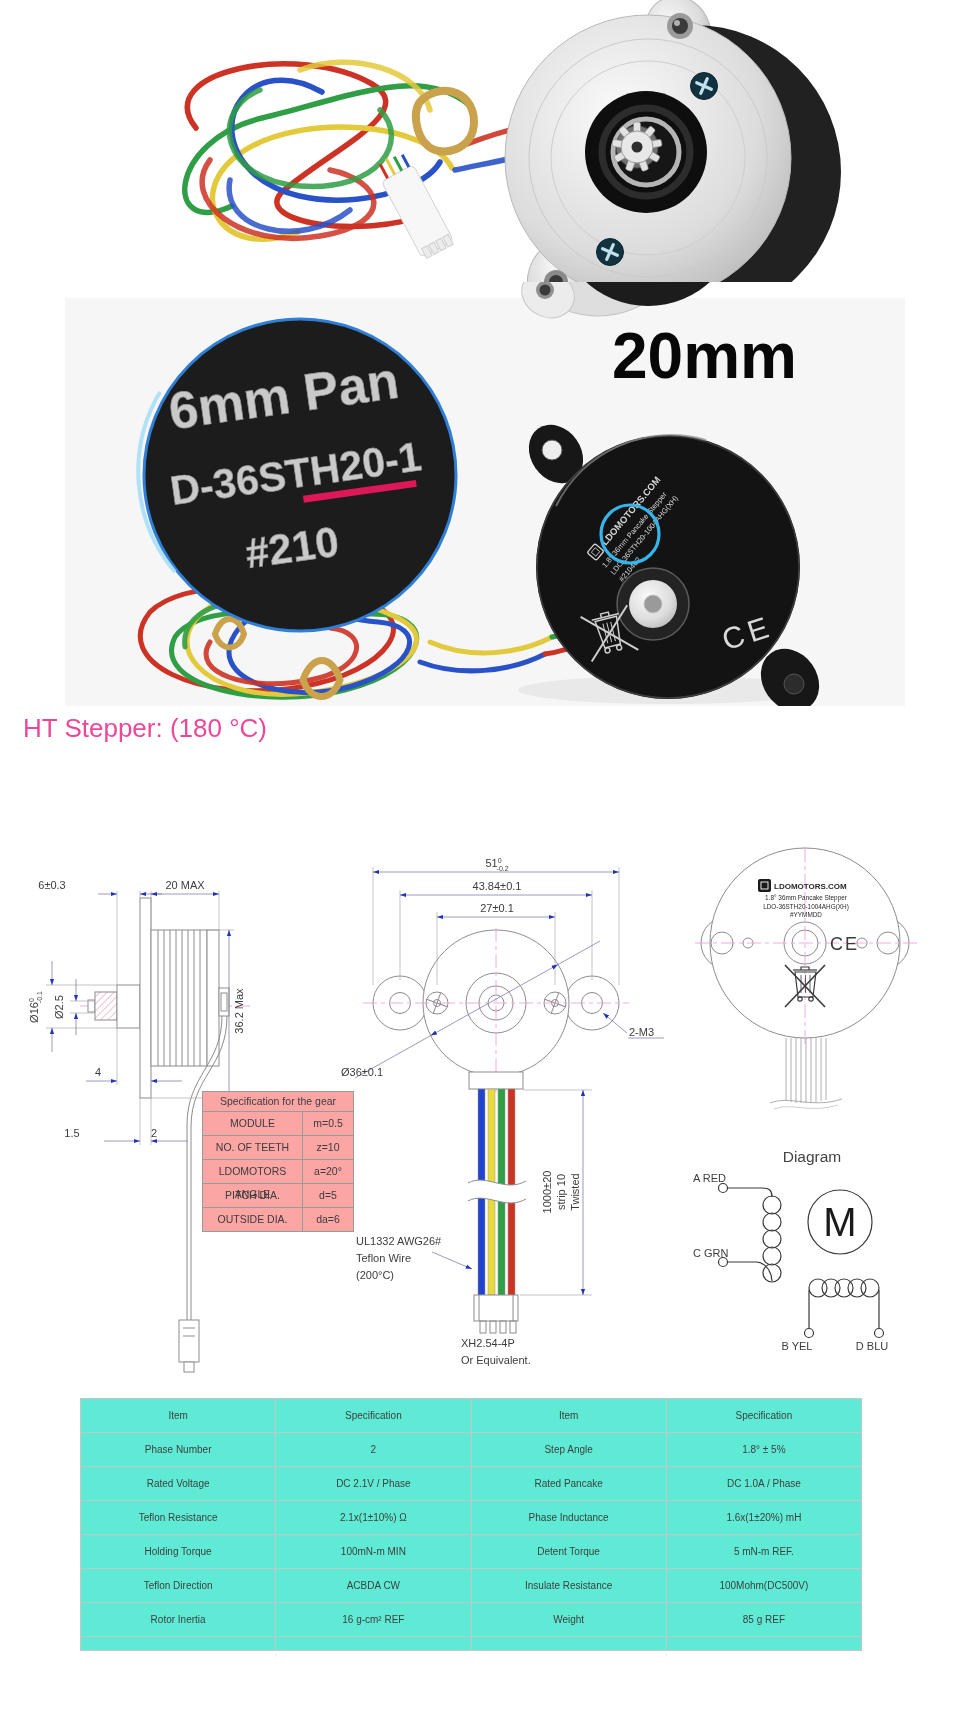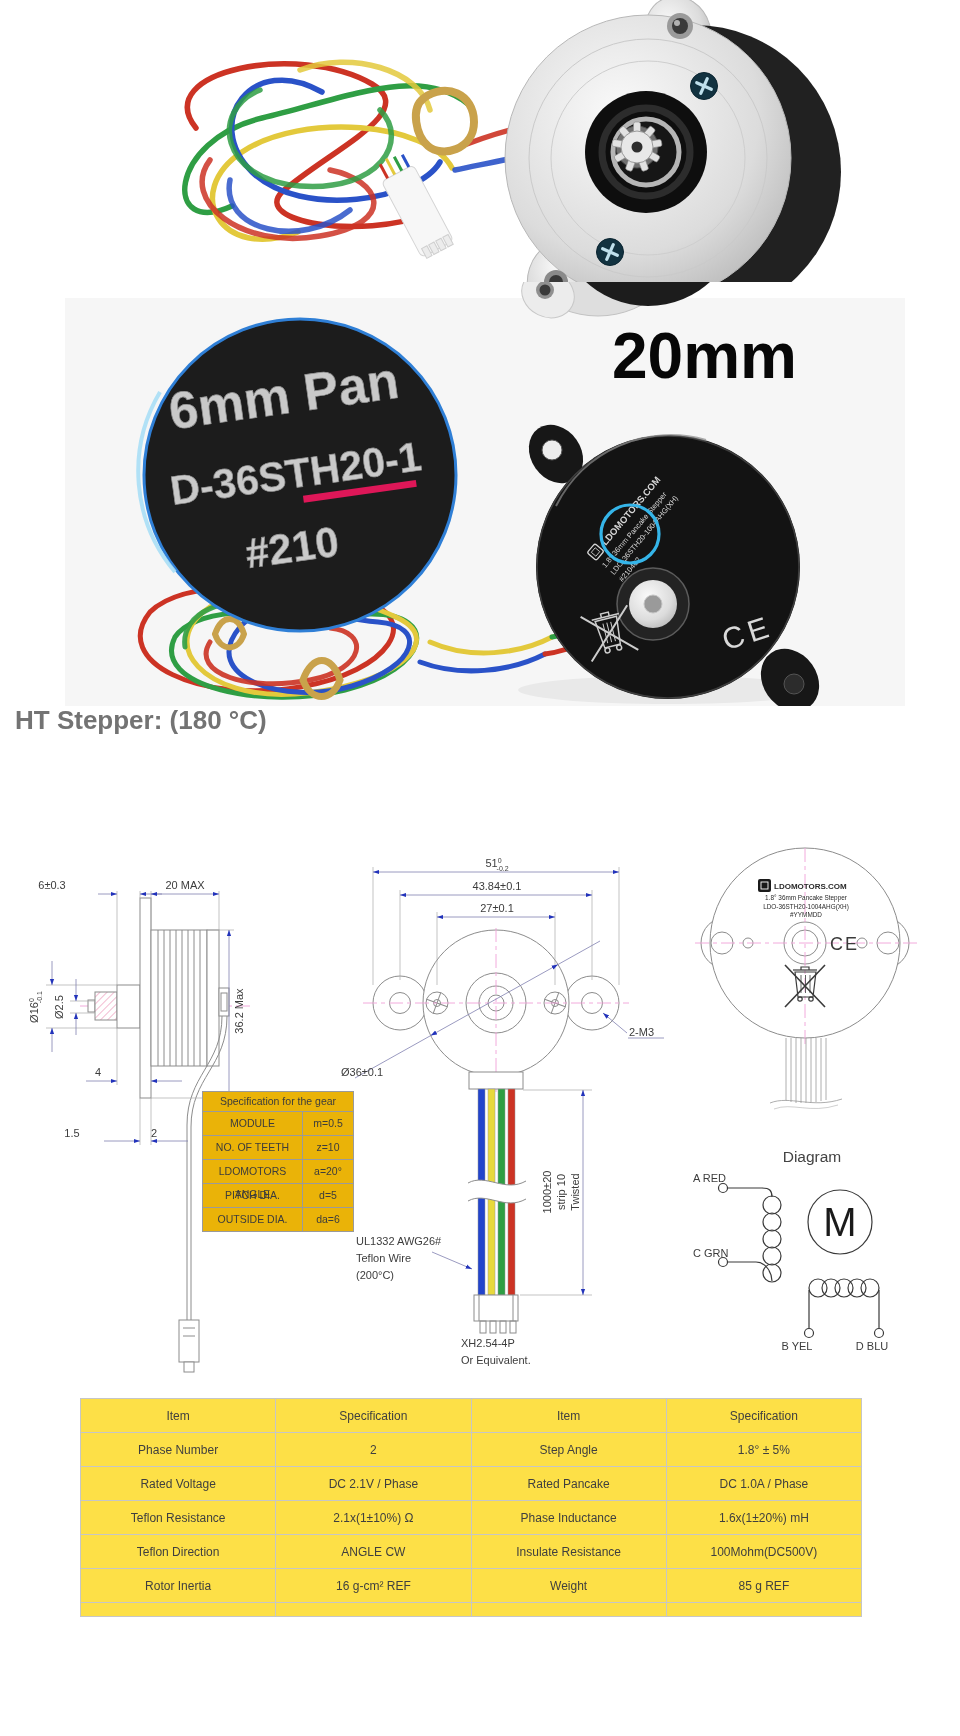--- a/index.html
+++ b/index.html
@@ -1,41 +1,41 @@
 <!DOCTYPE html>
 <html><head>
 <meta charset="utf-8">
 <style>
   html,body{margin:0;padding:0;background:#fff}
   .page{position:relative;width:960px;height:1736px;background:#fff;overflow:hidden;
         font-family:"Liberation Sans",sans-serif}
   .photo1{position:absolute;top:0;left:0}
   .photo2{position:absolute;top:282px;left:0}
-  .ht-heading{position:absolute;top:704px;left:14px;margin:1px;font-size:26px;font-weight:bold;
-        color:#737373;font-family:"Liberation Sans",sans-serif}
+  .ht-heading{position:absolute;top:704px;left:14px;margin:9px;font-size:26px;font-weight:normal;
+        color:#ec4899;font-family:"Liberation Sans",sans-serif}
   .drawsvg{position:absolute;top:745px;left:0}
   svg text{font-family:"Liberation Sans",sans-serif}
   .dt{font-size:11px;fill:#3c3c3c}
   .dl{stroke:#8080b0;stroke-width:.8;fill:none}
   .el{stroke:#a9a9a9;stroke-width:.7;fill:none}
   .ol{stroke:#8c8c8c;stroke-width:1;fill:#fff}
   .oln{stroke:#8c8c8c;stroke-width:1;fill:none}
   .cl{stroke:#f0a0d8;stroke-width:.9;fill:none;stroke-dasharray:14 4 4 4}
   .sch{stroke:#3a3a3a;stroke-width:1.2;fill:none}
   
-  .gear-table{position:absolute;left:202px;top:1091px;width:150px;background:#eab308;
+  .gear-table{position:absolute;left:202px;top:1091px;width:150px;background:#fca5a5;
       border:1px solid #9a9a9a;font-size:10.5px;color:#3c3c3c;text-align:center}
   .gt-title{height:19px;line-height:19px;border-bottom:1px solid #9a9a9a}
   .gt-row{display:flex;height:23px;line-height:23px;border-bottom:1px solid #9a9a9a}
   .gt-row:last-child{border-bottom:none}
   .gt-c1{width:99px;border-right:1px solid #9a9a9a}
   .gt-c2{flex:1}
   
   .spec-table{position:absolute;left:80px;top:1398px;width:782px;border-collapse:collapse;
-      table-layout:fixed;font-size:12px;color:#3f3f3f;background:#fde047}
+      table-layout:fixed;font-size:10px;color:#3f3f3f;background:#5eead4}
   .spec-table th,.spec-table td{border:1px solid #c6c6c6;height:33px;text-align:center;
       font-weight:normal;padding:0;overflow:hidden}
   .spec-table tr.empty td{height:13px}
   .spec-table td.red{color:#e02020}
 </style>
 </head>
 <body>
 
 <div class="page">
 
@@ -460,22 +460,28 @@
       <td>Rated Pancake</td>
       <td>DC 1.0A / Phase</td>
     </tr>
     <tr>
       <td>Teflon Resistance</td>
       <td>2.1x(1±10%) Ω</td>
       <td>Phase Inductance</td>
       <td>1.6x(1±20%) mH</td>
     </tr>
     <tr>
+      <td>Holding Torque</td>
+      <td>100mN-m MIN</td>
+      <td>Detent Torque</td>
+      <td>5 mN-m REF.</td>
+    </tr>
+    <tr>
       <td>Teflon Direction</td>
-      <td>ANGLE CW</td>
+      <td>ACBDA CW</td>
       <td>Insulate Resistance</td>
       <td>100Mohm(DC500V)</td>
     </tr>
     <tr>
       <td>Rotor Inertia</td>
       <td>16 g-cm² REF</td>
       <td>Weight</td>
       <td>85 g REF</td>
     </tr>
     <tr class="empty">

